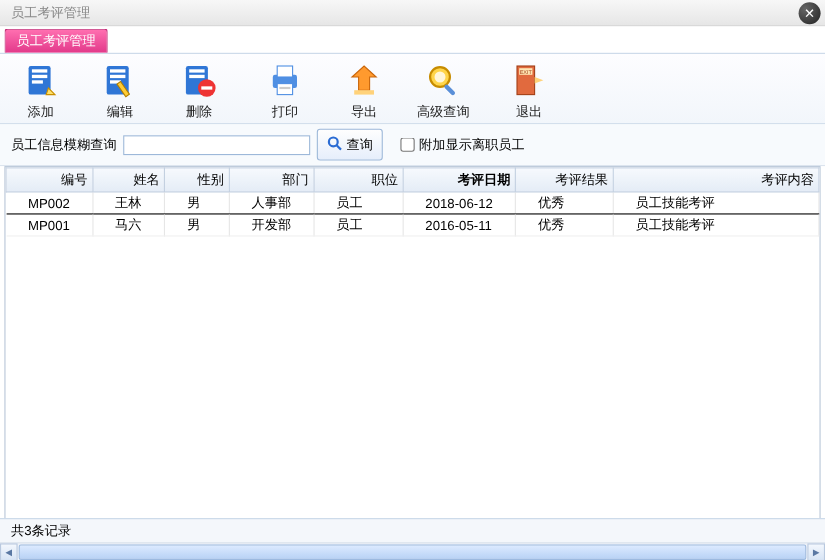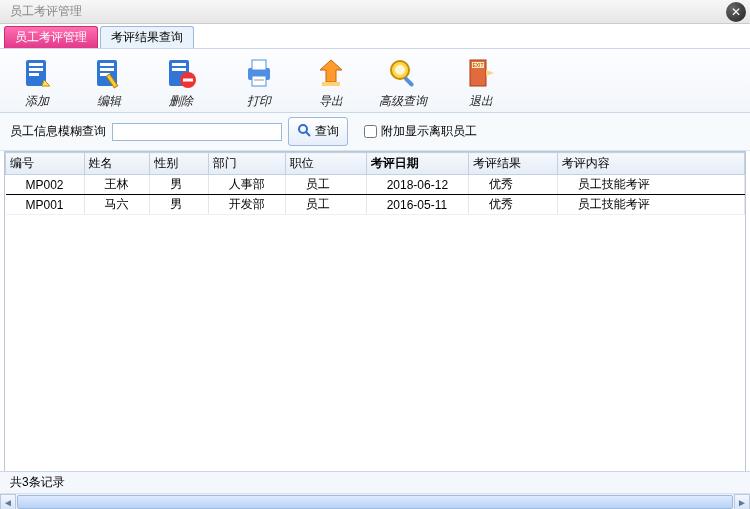--- a/index.html
+++ b/index.html
@@ -54,21 +54,21 @@
   }
   .tool-group { display: flex; gap: 18px; }
   .tool-sep { width: 24px; }
   .tool-btn {
     display: flex; flex-direction: column; align-items: center;
     width: 54px; cursor: pointer;
   }
   .tool-btn .icon {
     width: 36px; height: 36px; display: flex; align-items: center; justify-content: center;
   }
-  .tool-btn .lbl { margin-top: 2px; font-size: 12px; color: #222; font-style: italic; }
+  .tool-btn .lbl { margin-top: 2px; font-size: 12px; color: #222; }
 
   
   .filterbar {
     display: flex; align-items: center; gap: 6px;
     padding: 4px 10px;
     background: #f7fafd;
     border-bottom: 1px solid #dce4ee;
   }
   .filterbar input[type=text] {
     width: 170px; height: 18px; border: 1px solid #9db8d9; padding: 1px 3px;
@@ -81,21 +81,21 @@
   }
   .chk { display: inline-flex; align-items: center; gap: 4px; margin-left: 10px; }
   .chk input { width: 13px; height: 13px; }
 
   
   .grid-wrap { border: 1px solid #b8c6d8; margin: 0 4px; height: 326px; overflow: hidden; position: relative; }
   table.grid { border-collapse: collapse; width: 100%; font-size: 12px; }
   table.grid th {
     background: linear-gradient(to bottom,#f6f9fd,#e4ecf6);
     border: 1px solid #c3d0e0; padding: 2px 4px; font-weight: normal;
-    text-align: left; height: 18px;
+    text-align: right; height: 18px;
   }
   table.grid td {
     border-right: 1px solid #e6e6e6;
     padding: 1px 20px; height: 16px;
     white-space: nowrap;
   }
   table.grid tr.selected td { background: #fff; border-top: 1px solid #000; border-bottom: 1px solid #000; }
   table.grid tbody tr td { border-bottom: 1px solid #f0f0f0; }
 
   
@@ -129,23 +129,20 @@
 <div class="titlebar">
   <span>员工考评管理</span>
   <div class="close">
     <span>✕</span>
   </div>
 </div>
 
 <div class="tabs">
   <div class="tab active">
     <span>员工考评管理</span>
-  </div>
-  <div class="tab">
-    <span>考评结果查询</span>
   </div>
 </div>
 
 <div class="toolbar">
   <div class="tool-group">
     <div class="tool-btn">
       <div class="icon">
         <svg width="34" height="34" viewBox="0 0 34 34">
             <rect x="6" y="4" width="20" height="26" rx="2" fill="#2f76d6"></rect>
             <rect x="9" y="7" width="14" height="3" fill="#fff"></rect>

